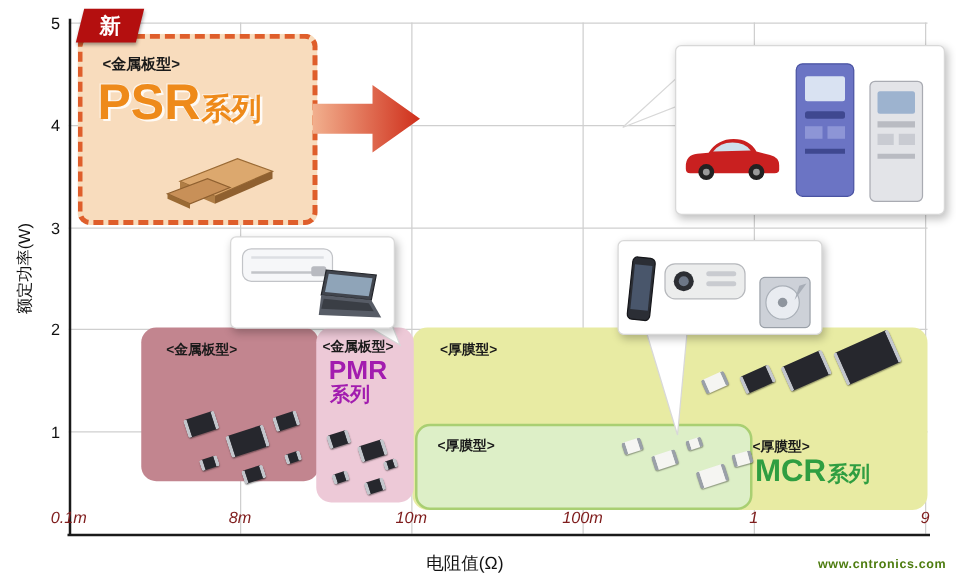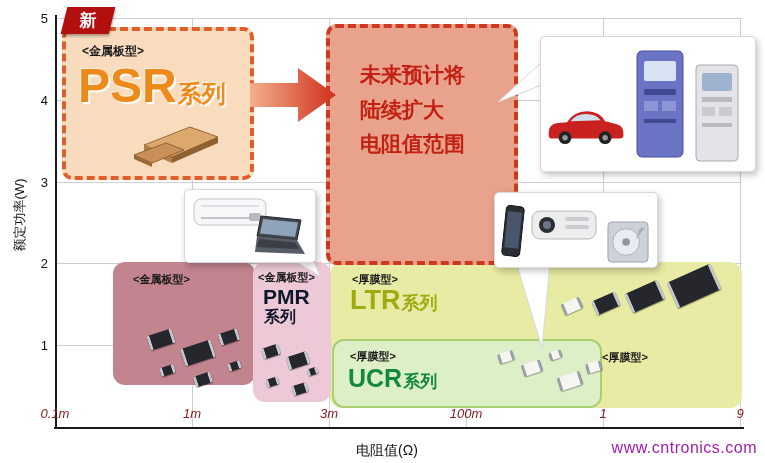--- a/index.html
+++ b/index.html
@@ -7,60 +7,60 @@
   body { font-family:"Liberation Sans","DejaVu Sans",sans-serif; }
   #stage { position:relative; width:765px; height:463px; background:#fff; overflow:hidden; }
 
   
   .hline { position:absolute; left:55px; width:687px; height:1px; background:#cfcfcf; z-index:1; }
   .vline { position:absolute; top:18px; width:1px; height:409px; background:#cfcfcf; z-index:1; }
   .axis-y { position:absolute; left:55px; top:15px; width:2px; height:413px; background:#1a1a1a; z-index:1; }
   .axis-x { position:absolute; left:54px; top:427px; width:690px; height:2px; background:#1a1a1a; z-index:1; }
   .ytick { position:absolute; left:24px; width:24px; text-align:right; font-size:13px; color:#111; z-index:1; }
   .xtick { position:absolute; top:406px; font-size:13px; color:#7f1d1d; transform:translateX(-50%); z-index:1;font-style:italic; }
-  .x-axis-title { position:absolute; left:356px; top:442px; font-size:14px; color:#111; z-index:1; }
+  .x-axis-title { position:absolute; left:341px; top:442px; font-size:14px; color:#111; z-index:1; }
   .y-axis-title { position:absolute; left:-36px; top:206px; width:112px; text-align:center; font-size:13px; color:#111; transform:rotate(-90deg); z-index:1; }
 
   
   .sbox { position:absolute; border-radius:12px; }
   .psr-box    { left:62px;  top:27px;  width:192px; height:153px; background:#f8dcbd; border:4px dashed #df5e2b; border-radius:10px; z-index:3; }
   .future-box { left:326px; top:24px;  width:192px; height:241px; background:#e9a28b; border:4px dashed #cb3a20; border-radius:10px; z-index:3; }
   .pml-box    { left:113px; top:262px; width:142px; height:123px; background:#c2858f; z-index:2; }
   .pmr-box    { left:253px; top:262px; width:78px;  height:140px; background:#edc9d7; z-index:2; }
   .ltr-box    { left:330px; top:262px; width:412px; height:146px; background:#e8eba3; z-index:2; }
   .ucr-box    { left:332px; top:339px; width:270px; height:69px;  background:#ddefc7; border:2px solid #a9cf72; z-index:3; }
 
   .type-label { position:absolute; font-size:11px; font-weight:bold; color:#1a1a1a; white-space:nowrap; }
   .series-name { position:absolute; font-weight:bold; white-space:nowrap; line-height:1.05; }
   .series-name .suffix { margin-left:1px; }
   .psr-name { color:#ee8a1a; text-shadow:2px 2px 0 rgba(255,255,255,.85), -1px -1px 0 rgba(255,255,255,.6); }
-  .psr-name .latin { font-size:48px; } .psr-name .suffix { font-size:24px; }
+  .psr-name .latin { font-size:40px; } .psr-name .suffix { font-size:24px; }
   .pml-name { color:#8c1b31; } .pml-name .latin { font-size:27px; } .pml-name .suffix { font-size:18px; }
-  .pmr-name { color:#0f172a; white-space:normal; } .pmr-name .latin { font-size:21px; } .pmr-name .suffix { display:block; font-size:16px; margin-top:1px; }
+  .pmr-name { color:#a21caf; white-space:normal; } .pmr-name .latin { font-size:21px; } .pmr-name .suffix { display:block; font-size:16px; margin-top:1px; }
   .ltr-name { color:#a1aa10; } .ltr-name .latin { font-size:27px; } .ltr-name .suffix { font-size:18px; }
   .ucr-name { color:#12893d; } .ucr-name .latin { font-size:25px; } .ucr-name .suffix { font-size:17px; }
   .mcr-name { color:#2f9e41; } .mcr-name .latin { font-size:25px; } .mcr-name .suffix { font-size:17px; }
 
   .future-text { position:absolute; left:30px; top:30px; font-size:21px; font-weight:bold; color:#c22013; line-height:1.65; z-index:3; }
 
   
   .new-badge { position:absolute; left:64px; top:7px; width:48px; height:27px; background:#b40f0f; transform:skewX(-14deg); box-shadow:1px 2px 3px rgba(0,0,0,.35); z-index:5; }
   .new-badge span { display:block; transform:skewX(14deg); color:#fff; font-weight:bold; font-size:17px; line-height:27px; text-align:center; }
 
   
   .callout { position:absolute; background:#fff; border:1px solid #d8d8d8; border-radius:5px; box-shadow:2px 3px 7px rgba(0,0,0,.25); z-index:6; }
   .tail { position:absolute; z-index:5; }
   .callout svg, .psr-box svg { position:absolute; }
 
   
   .chip { position:absolute; border-radius:2px; z-index:4; box-shadow:0 1px 1px rgba(0,0,0,.35); }
   .chip.dark  { background:#26272d; border-left:3px solid #c3c6cc; border-right:3px solid #c3c6cc; }
   .chip.light { background:#f5f5f2; border-left:3px solid #9aa0a8; border-right:3px solid #9aa0a8; }
 
-  .watermark { position:absolute; right:8px; bottom:6px; color:#a21caf; font-size:16px; font-weight:normal; letter-spacing:.5px; z-index:7; }
+  .watermark { position:absolute; right:8px; bottom:6px; color:#4d7c0f; font-size:10px; font-weight:bold; letter-spacing:.5px; z-index:7; }
   .arrow-wrap { position:absolute; left:250px; top:66px; z-index:4; }
 </style>
 </head>
 <body>
 
 <div id="stage">
 
   <div class="hline" style="top:18px"></div>
   <div class="hline" style="top:100px"></div>
   <div class="hline" style="top:182px"></div>
@@ -73,55 +73,47 @@
   <div class="vline" style="left:740px"></div>
   <div class="axis-y"></div>
   <div class="axis-x"></div>
 
   <div class="ytick" style="top:11px">5</div>
   <div class="ytick" style="top:93px">4</div>
   <div class="ytick" style="top:175px">3</div>
   <div class="ytick" style="top:256px">2</div>
   <div class="ytick" style="top:338px">1</div>
   <div class="xtick" style="left:55px">0.1m</div>
-  <div class="xtick" style="left:192px">1m</div>
-  <div class="xtick" style="left:329px">3m</div>
+  <div class="xtick" style="left:192px">8m</div>
+  <div class="xtick" style="left:329px">10m</div>
   <div class="xtick" style="left:466px">100m</div>
   <div class="xtick" style="left:603px">1</div>
   <div class="xtick" style="left:740px">9</div>
   <div class="x-axis-title">电阻值(Ω)</div>
   <div class="y-axis-title">额定功率(W)</div>
 
   <div class="sbox ltr-box">
     <div class="type-label" style="left:22px;top:10px">&lt;厚膜型&gt;</div>
-    <div class="series-name ltr-name" style="left:20px;top:24px"><span class="latin">LTR</span><span class="suffix">系列</span></div>
     <div class="type-label" style="left:272px;top:88px">&lt;厚膜型&gt;</div>
+    <div class="series-name mcr-name" style="left:274px;top:102px"><span class="latin">MCR</span><span class="suffix">系列</span></div>
   </div>
 
   <div class="sbox ucr-box">
     <div class="type-label" style="left:16px;top:8px">&lt;厚膜型&gt;</div>
-    <div class="series-name ucr-name" style="left:14px;top:24px"><span class="latin">UCR</span><span class="suffix">系列</span></div>
   </div>
 
   <div class="sbox pml-box">
     <div class="type-label" style="left:20px;top:10px">&lt;金属板型&gt;</div>
   </div>
 
   <div class="sbox pmr-box">
     <div class="type-label" style="left:5px;top:8px">&lt;金属板型&gt;</div>
     <div class="series-name pmr-name" style="left:10px;top:24px"><span class="latin">PMR</span><span class="suffix">系列</span></div>
   </div>
 
-  <div class="sbox future-box">
-    <div class="future-text">
-      <div>未来预计将</div>
-      <div>陆续扩大</div>
-      <div>电阻值范围</div>
-    </div>
-  </div>
 
   <div class="sbox psr-box">
     <div class="type-label" style="left:16px;top:12px;font-size:12px">&lt;金属板型&gt;</div>
     <div class="series-name psr-name" style="left:12px;top:30px"><span class="latin">PSR</span><span class="suffix">系列</span></div>
     <svg style="left:66px;top:80px" width="100" height="60" viewBox="0 0 100 60">
       <polygon points="12,34 58,16 86,26 40,46" fill="#dca86e" stroke="#9a6a34" stroke-width="1"></polygon>
       <polygon points="12,34 40,46 40,52 12,40" fill="#b07e46"></polygon>
       <polygon points="40,46 86,26 86,32 40,52" fill="#8f6030"></polygon>
       <polygon points="2,44 34,32 52,39 20,52" fill="#c89058" stroke="#8f6030" stroke-width="1"></polygon>
       <polygon points="2,44 20,52 20,56 2,48" fill="#9a6a34"></polygon>

